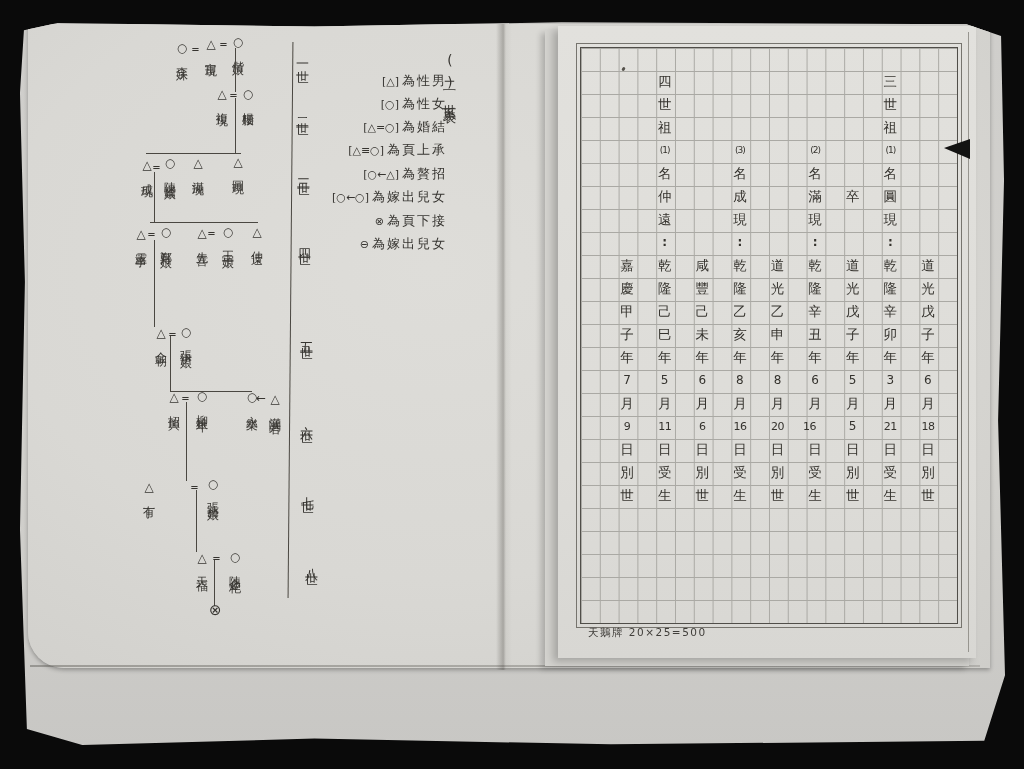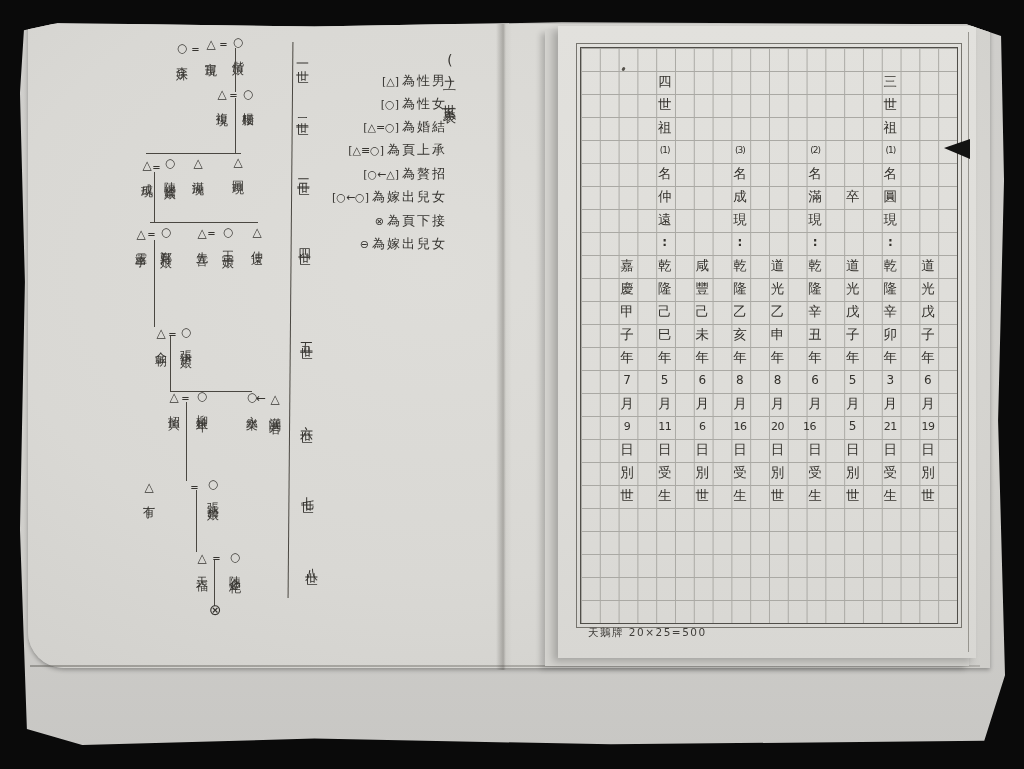--- a/index.html
+++ b/index.html
@@ -243,21 +243,21 @@
     <div id="grid-frame"></div>
     <div id="sheet-edge"></div>
     <div id="grid-text">
         <div class="gcell" style="left: 900.4px; top: 234px;">道</div>
         <div class="gcell" style="left: 900.4px; top: 257px;">光</div>
         <div class="gcell" style="left: 900.4px; top: 280px;">戊</div>
         <div class="gcell" style="left: 900.4px; top: 303px;">子</div>
         <div class="gcell" style="left: 900.4px; top: 326px;">年</div>
         <div class="gcell num1" style="left: 900.4px; top: 349px;">6</div>
         <div class="gcell" style="left: 900.4px; top: 372px;">月</div>
-        <div class="gcell num" style="left: 900.4px; top: 395px;">19</div>
+        <div class="gcell num" style="left: 900.4px; top: 395px;">18</div>
         <div class="gcell" style="left: 900.4px; top: 418px;">日</div>
         <div class="gcell" style="left: 900.4px; top: 441px;">別</div>
         <div class="gcell" style="left: 900.4px; top: 464px;">世</div>
         <div class="gcell" style="left: 862.8px; top: 50px;">三</div>
         <div class="gcell" style="left: 862.8px; top: 73px;">世</div>
         <div class="gcell" style="left: 862.8px; top: 96px;">祖</div>
         <div class="gcell paren" style="left: 862.8px; top: 119px;">(1)</div>
         <div class="gcell" style="left: 862.8px; top: 142px;">名</div>
         <div class="gcell" style="left: 862.8px; top: 165px;">圓</div>
         <div class="gcell" style="left: 862.8px; top: 188px;">現</div>

